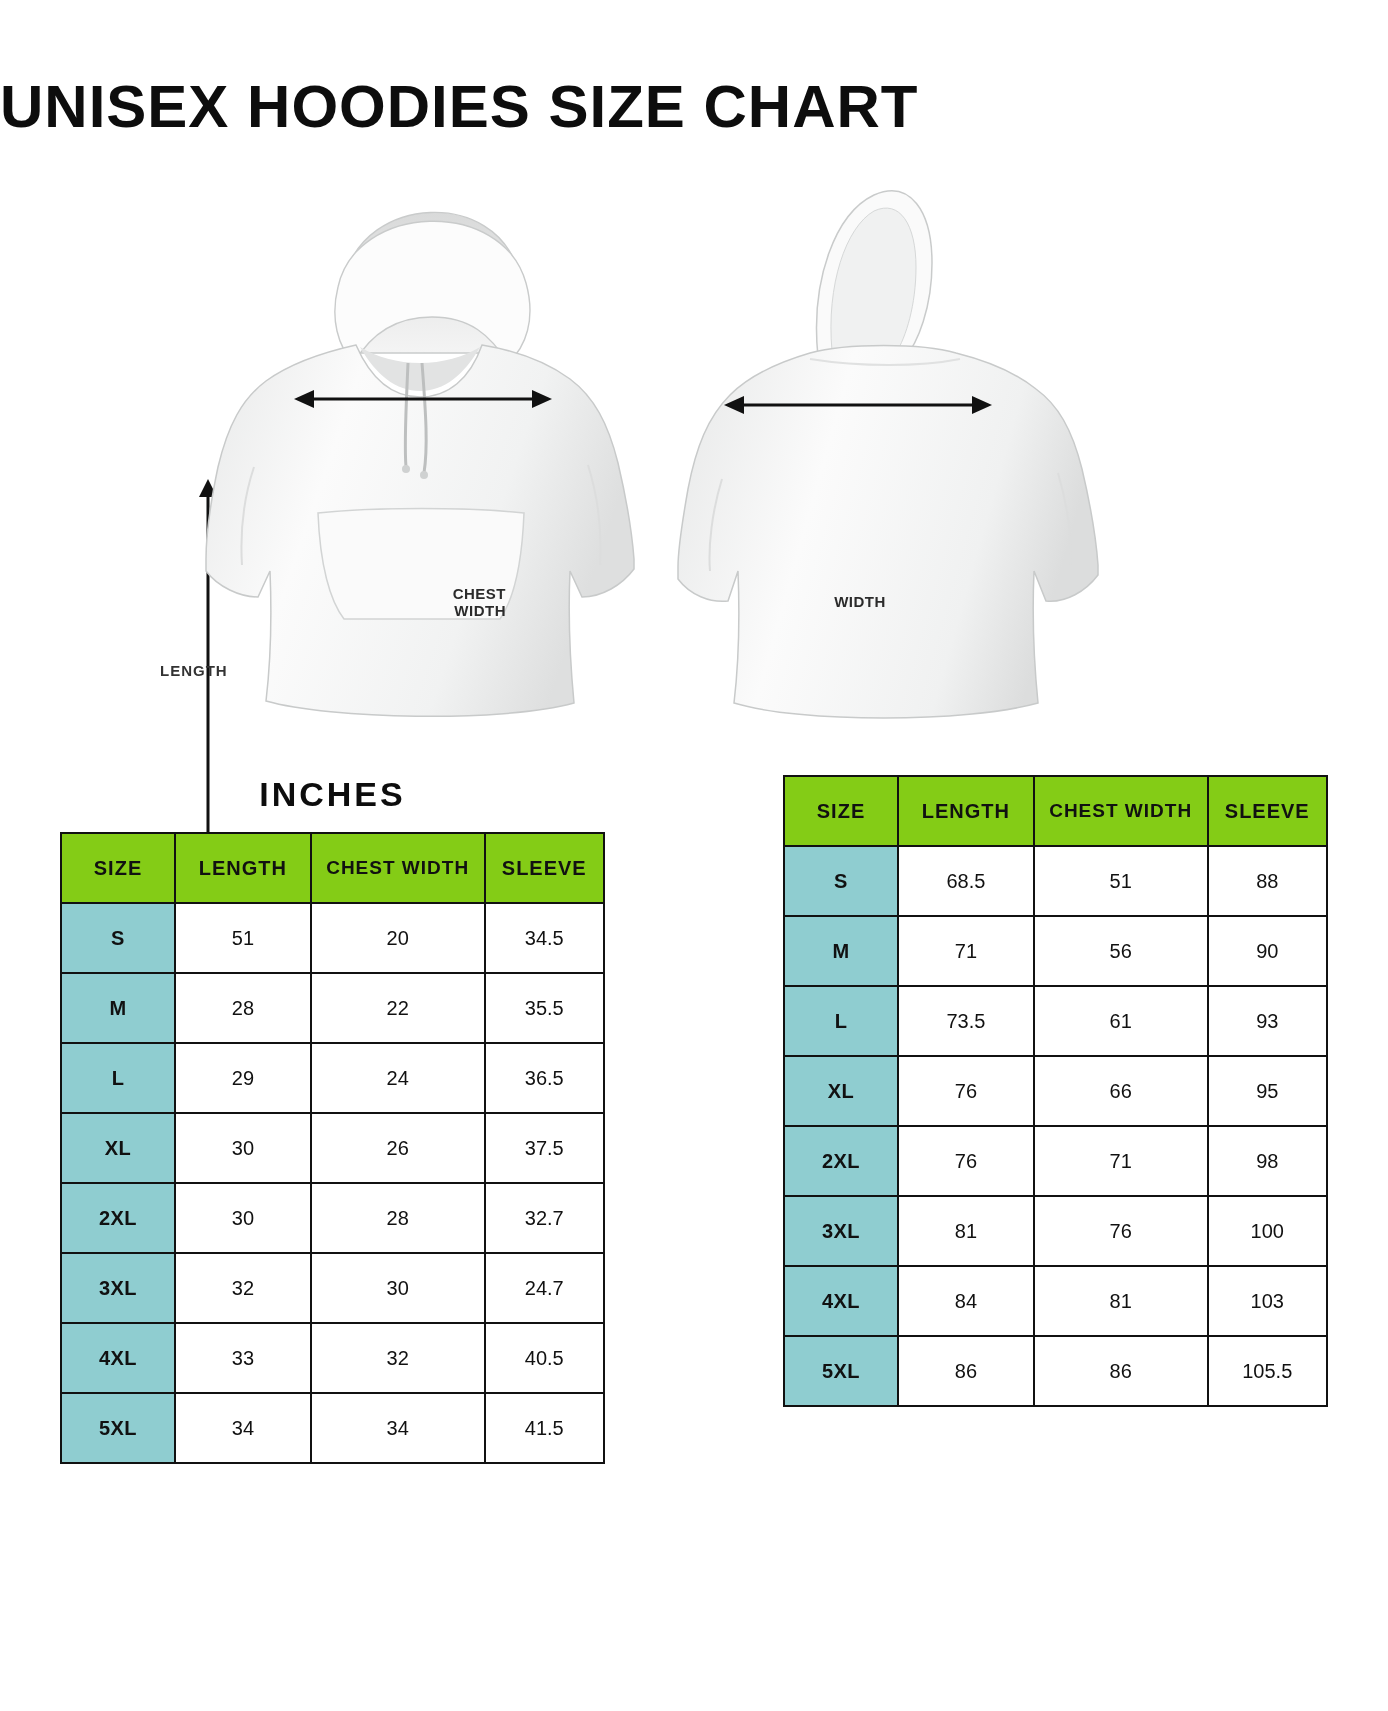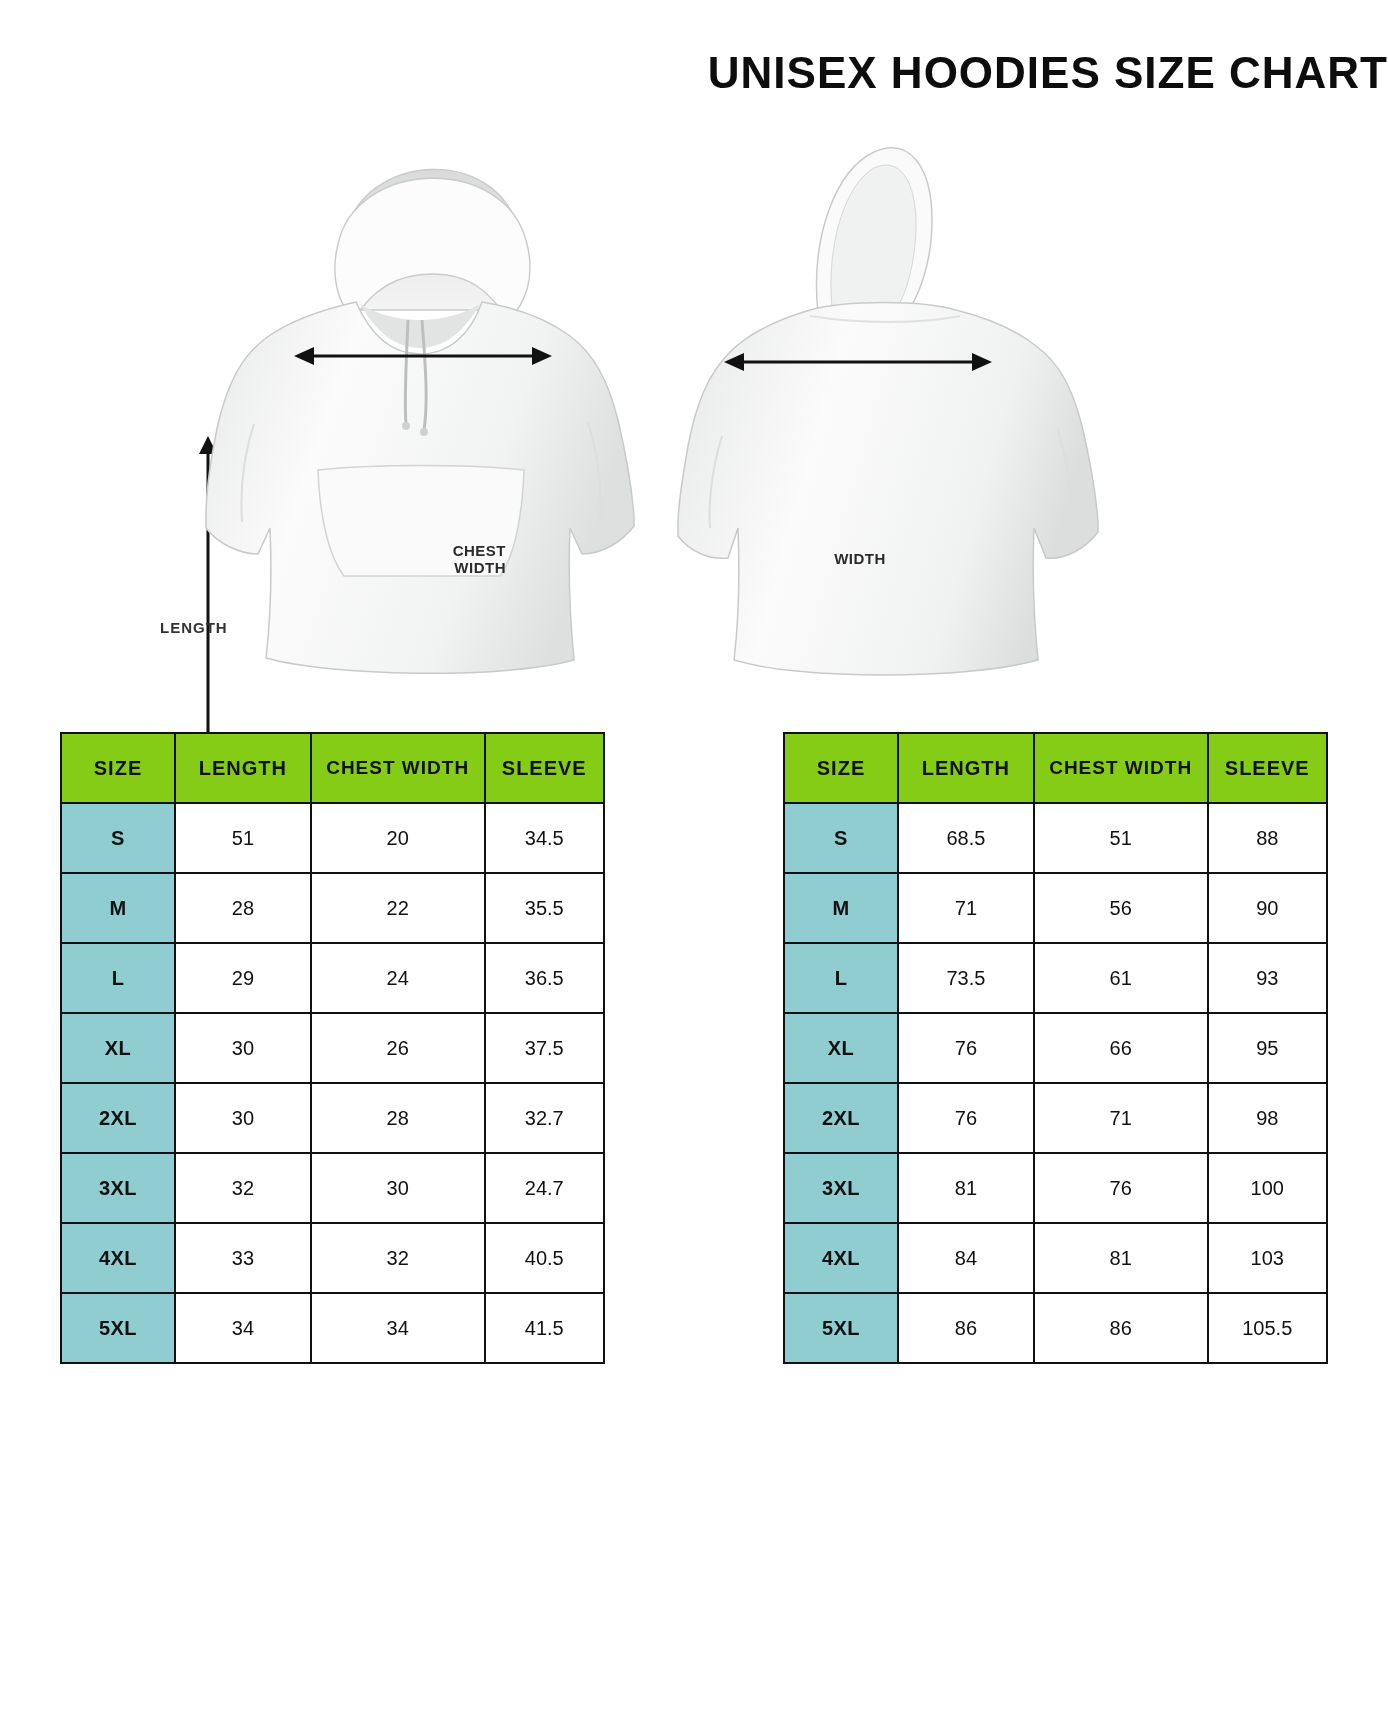--- a/index.html
+++ b/index.html
@@ -17,25 +17,25 @@
   }
   .page {
     width: 1388px;
     height: 1711px;
     position: relative;
     box-sizing: border-box;
   }
 
   
   .title {
-    text-align: right;
-    font-size: 44px;
+    text-align: left;
+    font-size: 60px;
     font-weight: bold;
     letter-spacing: 1px;
-    padding-top: 48px;
+    padding-top: 72px;
     color: #0d0d0d;
     font-family: "Liberation Sans", sans-serif;
   }
 
   
   .illustrations {
     position: relative;
     height: 590px;
     margin-top: 26px;
   }
@@ -253,20 +253,21 @@
         <polygon points="332,238 312,229 312,247" fill="#111"></polygon>
       </g>
     </svg>
 
     <div class="width-label">WIDTH</div>
   </div>
 
   <div class="tables">
 
     <div class="table-wrap">
+      <div class="table-title">INCHES</div>
       <table>
         <colgroup>
             <col class="c-size">
             <col class="c-len">
             <col class="c-chest">
             <col class="c-slv">
           </colgroup>
         <thead>
           <tr>
             <th>SIZE</th>

